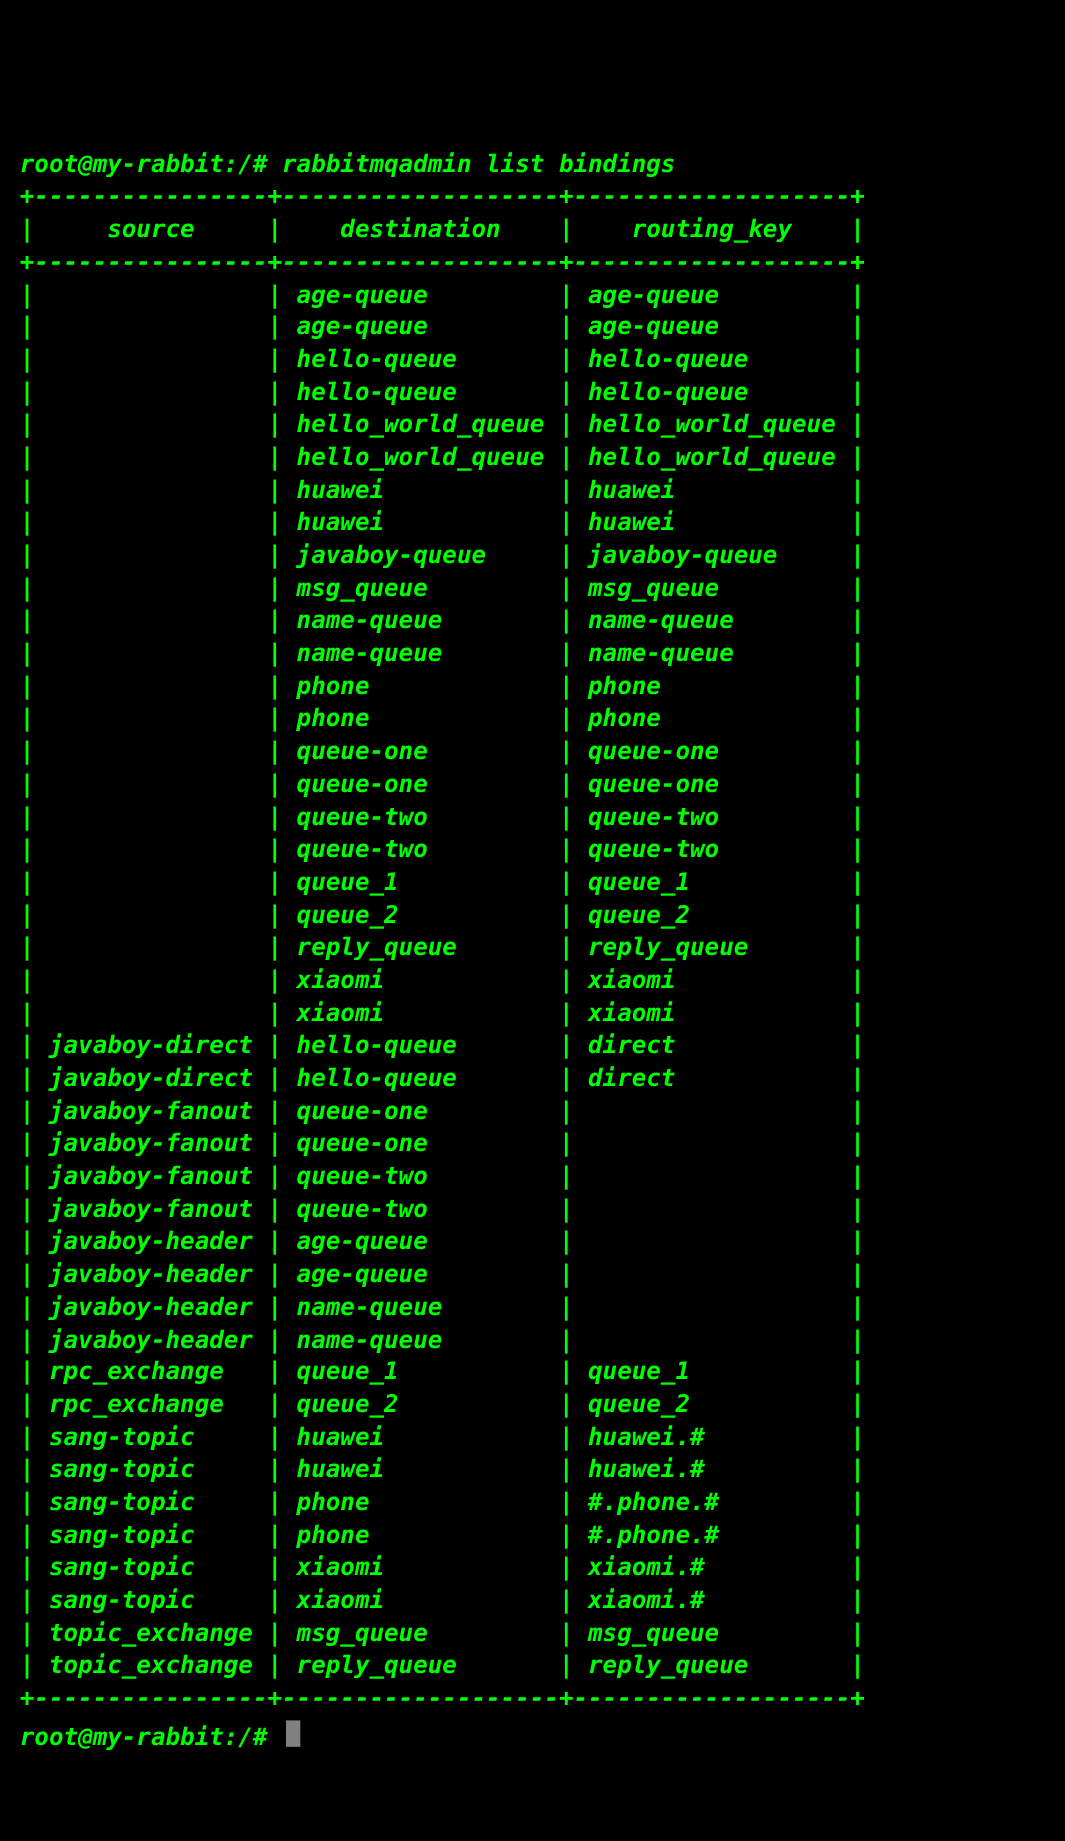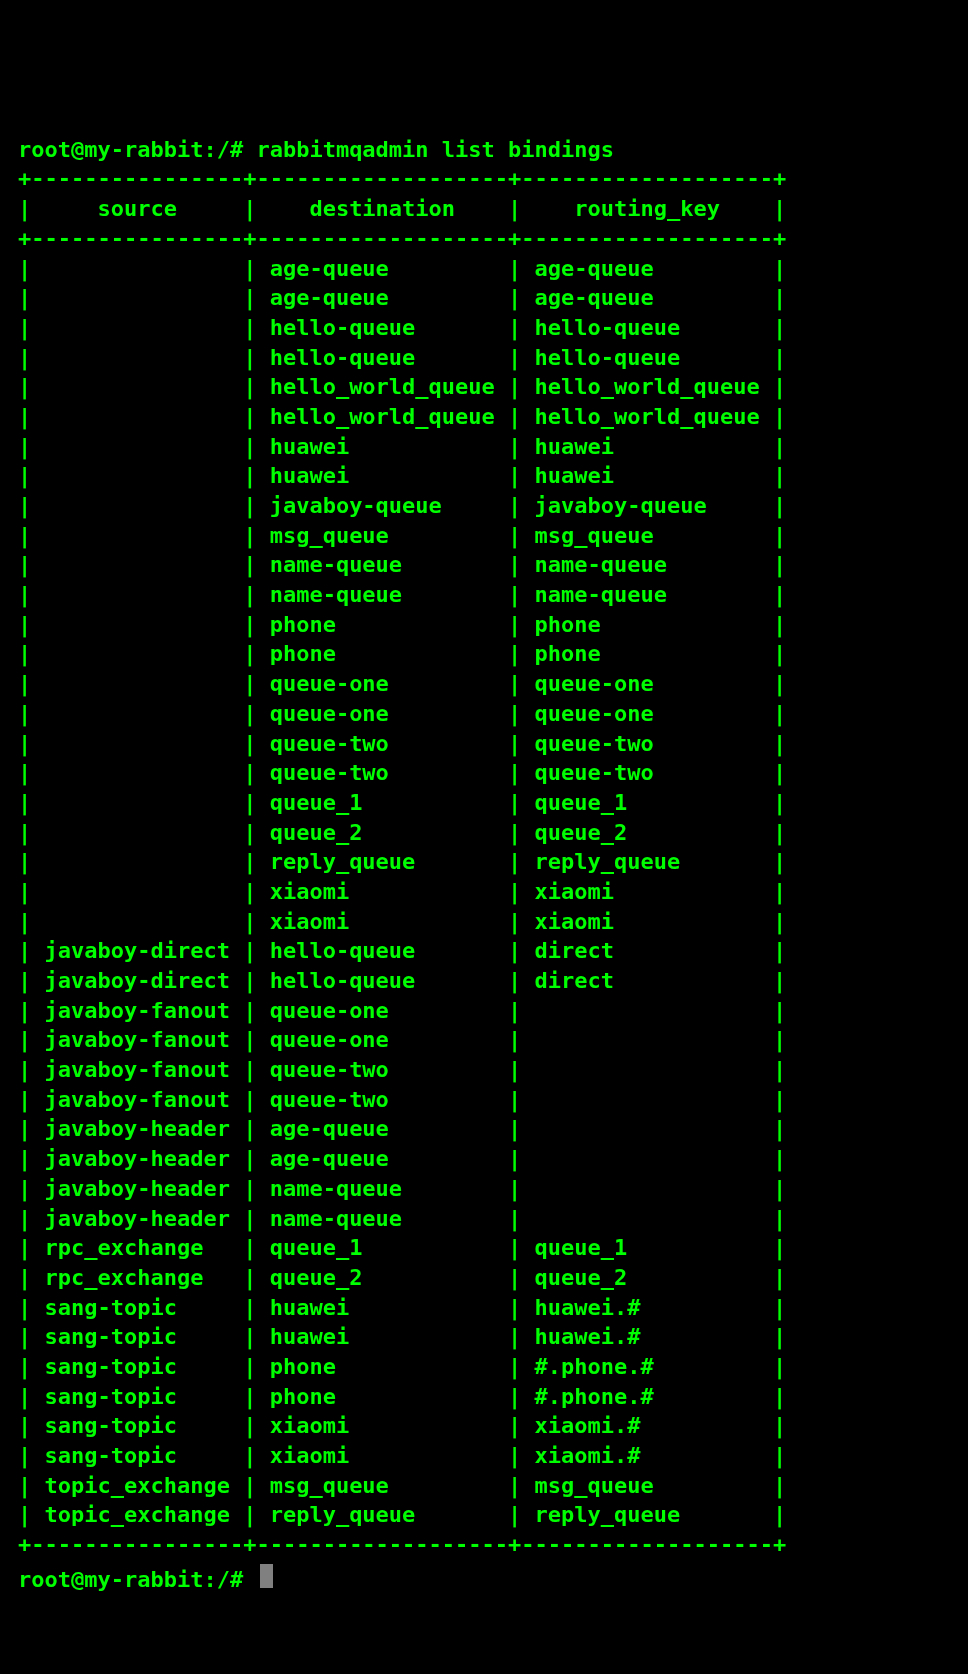--- a/index.html
+++ b/index.html
@@ -1,18 +1,19 @@
 <!DOCTYPE html>
 <html><head>
 <meta charset="utf-8">
 <style>
   * {
     margin: 4px;
     padding: 0;
     box-sizing: border-box;
+    font-style: italic;
   }
   body {
     background: #000;
     color: #00ff00;
     font-family: 'Menlo', 'Monaco', 'Consolas', monospace;
     font-size: 22px;
     font-weight: bold;
     line-height: 1.35;
     padding: 4px 6px;
     white-space: pre;

